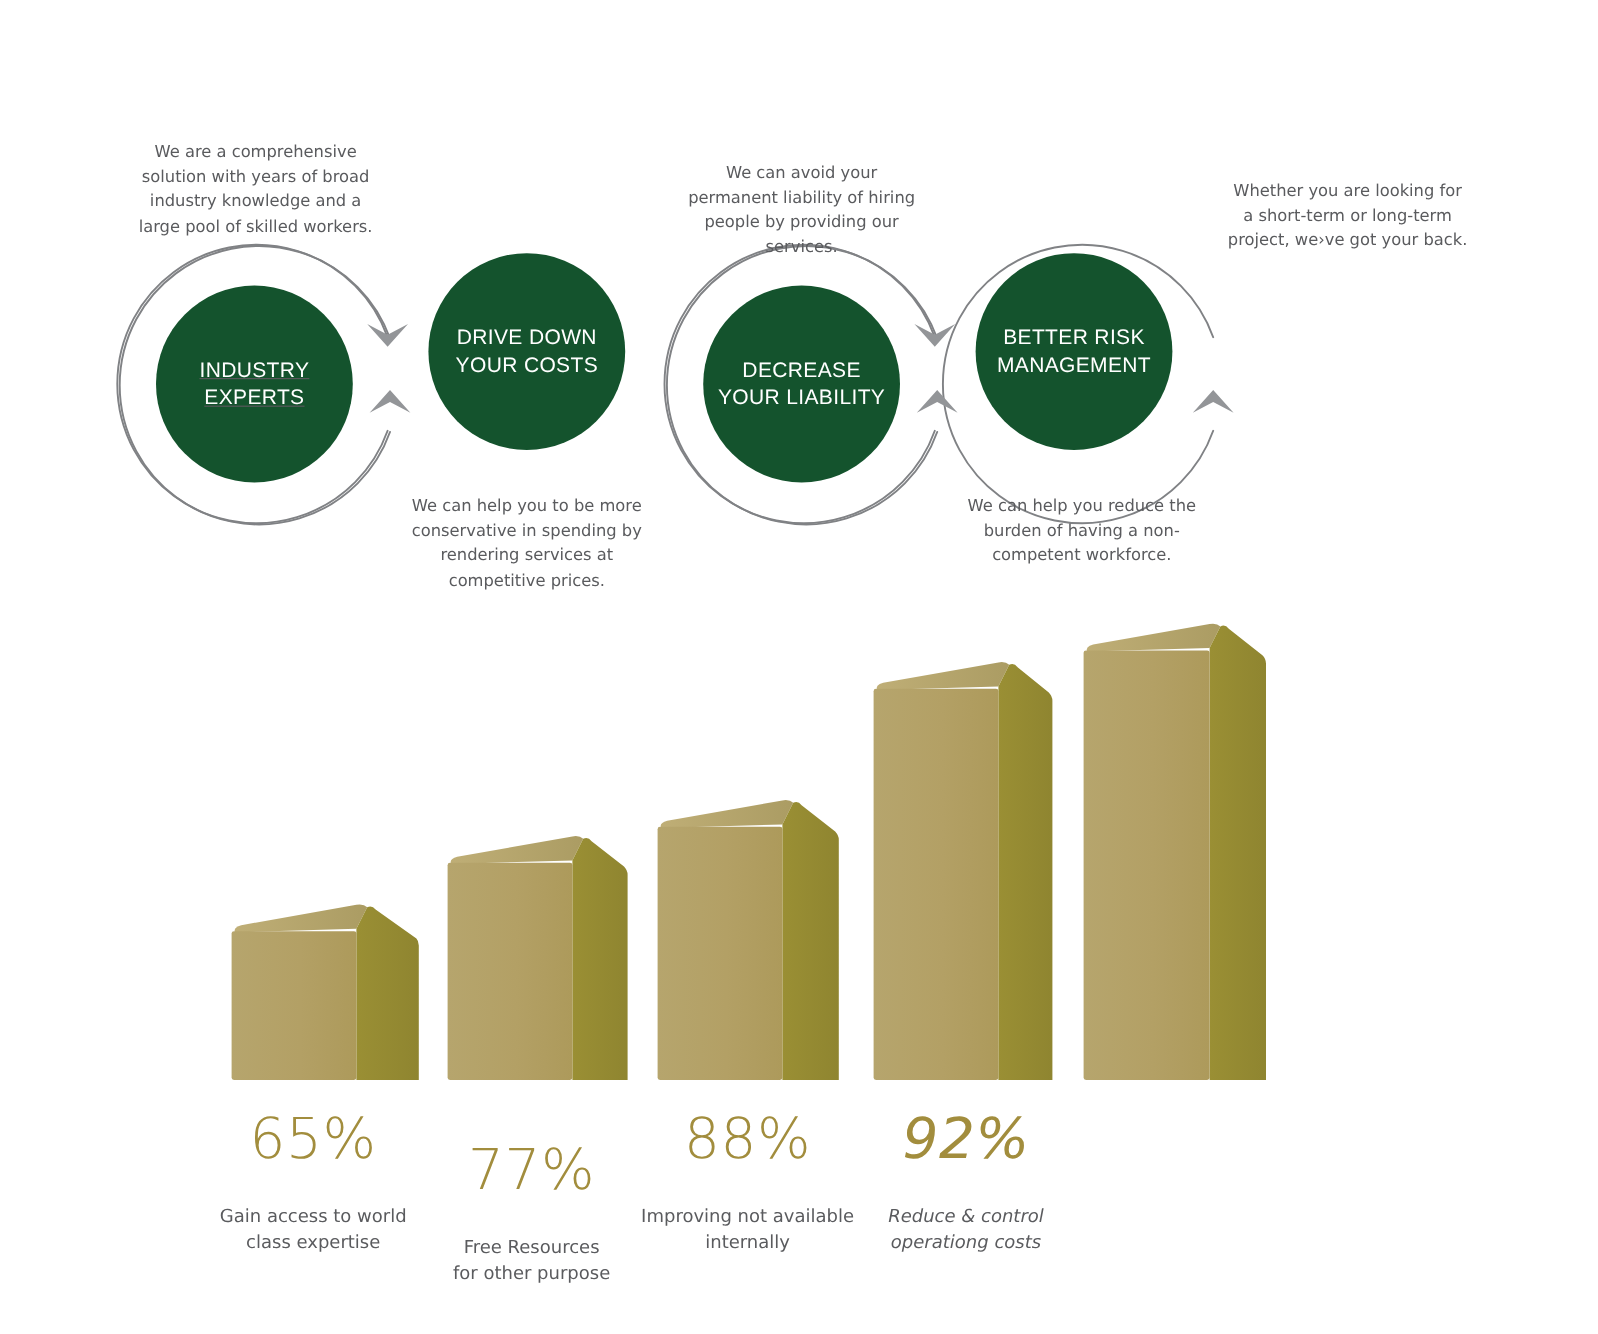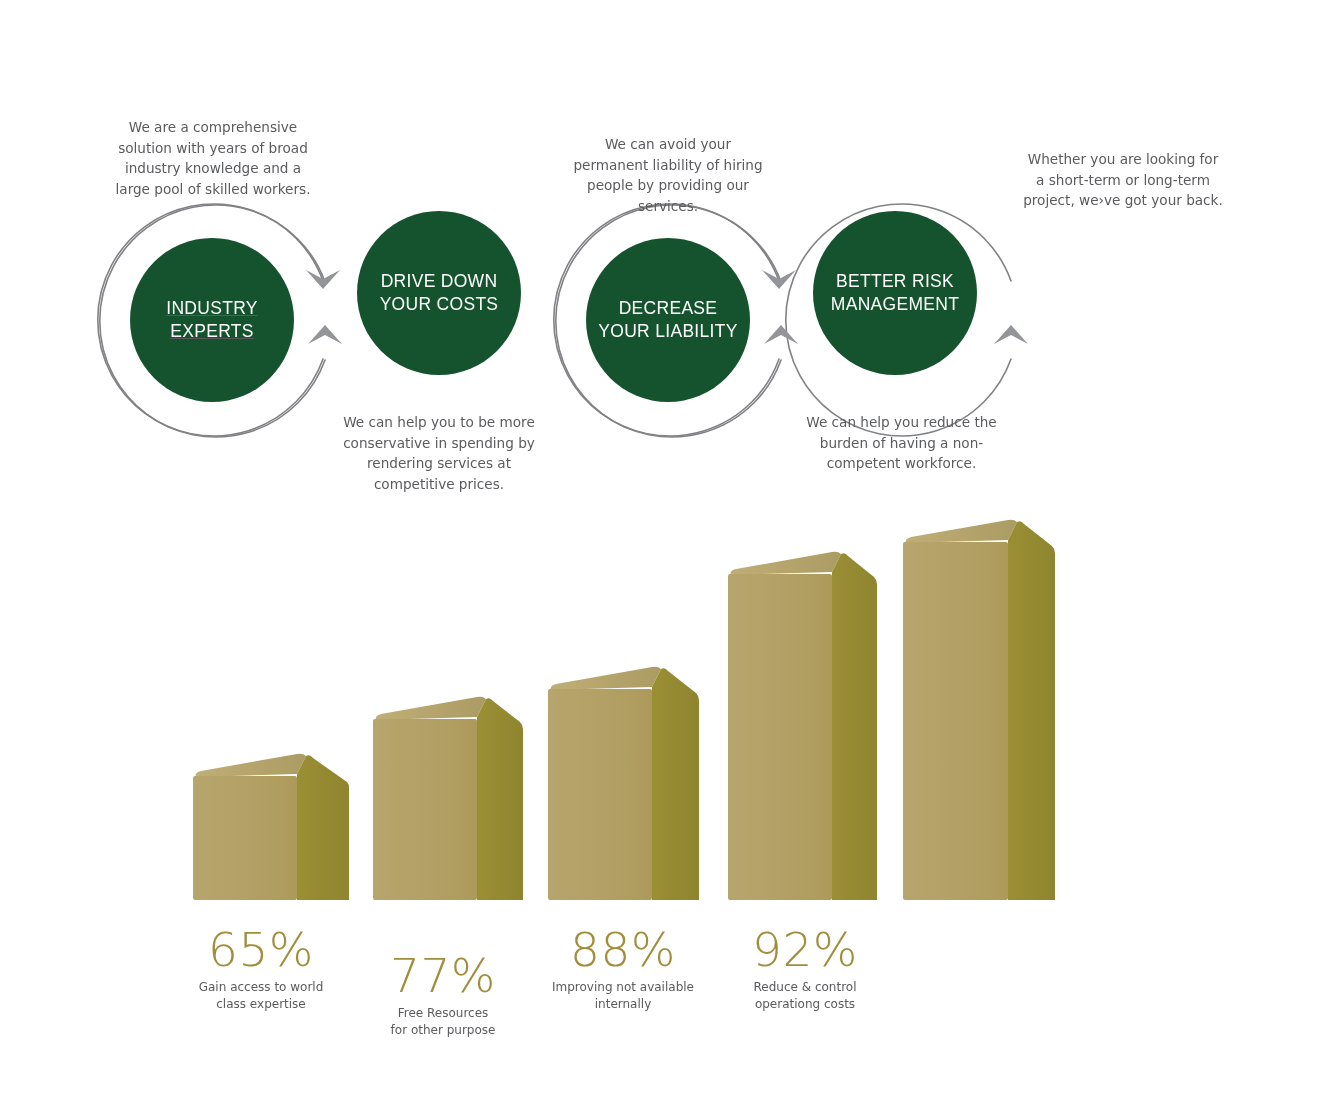--- a/index.html
+++ b/index.html
@@ -83,22 +83,22 @@
   }
   .bar-pct {
     font-size: 47px;
     line-height: 1;
     color: #a28d3d;
     font-weight: 300;
     font-family: "DejaVu Sans", sans-serif;
     letter-spacing: 0.5px;
   }
   .bar-desc {
-    margin-top: 6px;
-    font-size: 12px;
+    margin-top: 30px;
+    font-size: 15px;
     line-height: 1.45;
     color: #5a5b5e;
     white-space: pre-line;
     font-family: "DejaVu Sans", sans-serif;
   }
 </style>
 </head>
 <body>
 
 <div id="cycle-section">
@@ -220,21 +220,21 @@
     <div class="bar-desc">Free Resources
 for other purpose</div>
   </div>
 
   <div class="bar-stat" style="left:533px; top:426px; width:180px;">
     <div class="bar-pct">88%</div>
     <div class="bar-desc">Improving not available
 internally</div>
   </div>
 
-  <div class="bar-stat" style="left:715px; top:426px; width:180px;">
+  <div class="bar-stat" style="left:715px; top:426px; width:180px;font-style:italic;">
     <div class="bar-pct">92%</div>
     <div class="bar-desc">Reduce &amp; control
 operationg costs</div>
   </div>
 
   <div class="bar-stat" style="left:890px; top:426px; width:180px;">
   </div>
 </div>
 
 </body></html>

